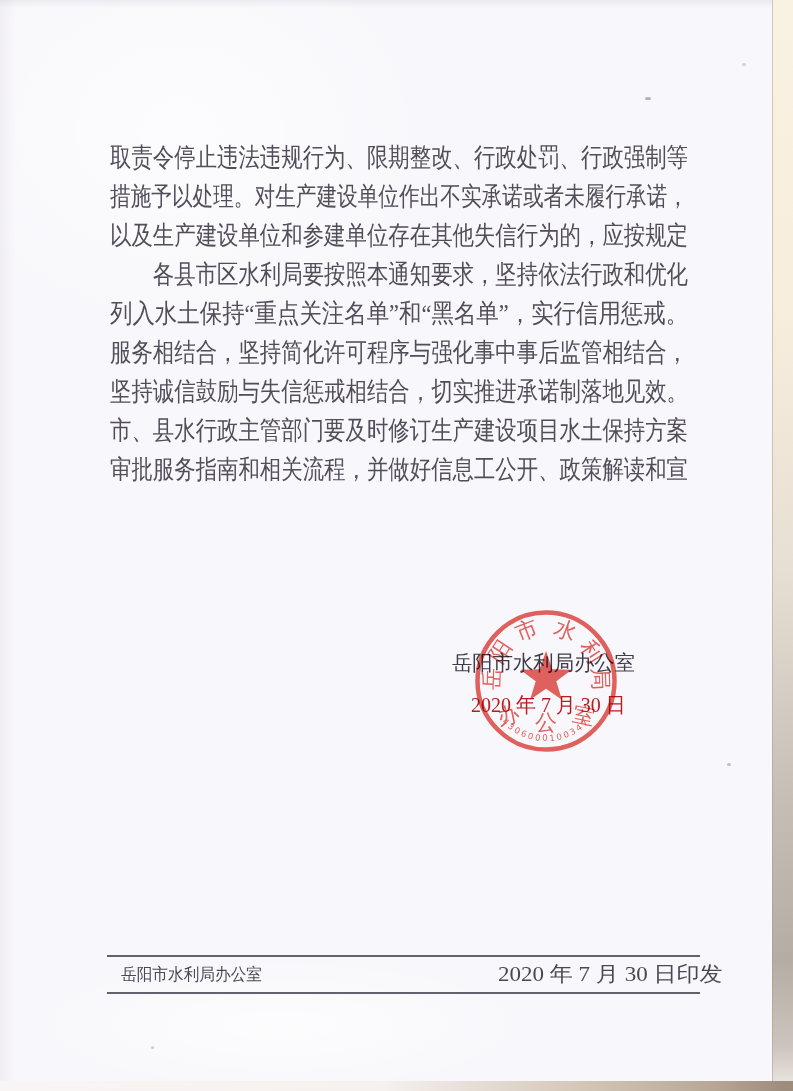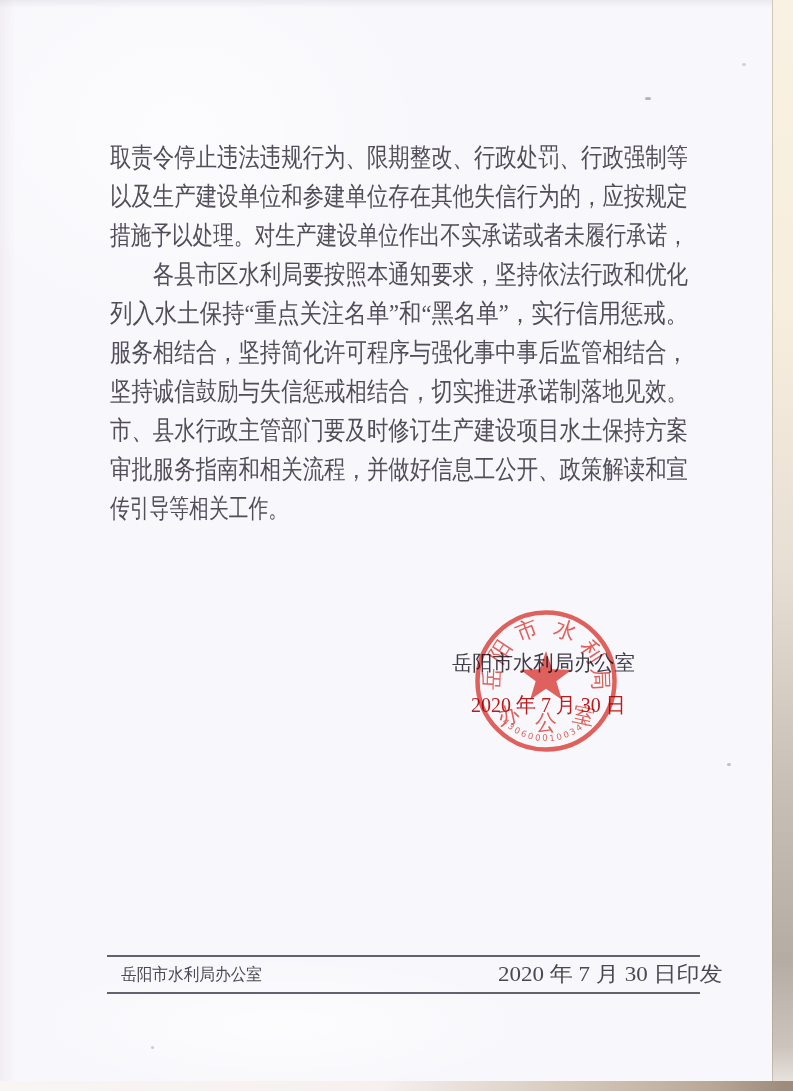--- a/index.html
+++ b/index.html
@@ -57,29 +57,28 @@
 </head>
 <body>
 
 <div class="glow glow-tl"></div>
 <div class="glow glow-bl"></div>
 <div class="glow shade-left"></div>
 <div class="glow shade-top"></div>
 
 <div class="doc-body">
   <div class="bline"><span style="transform: scaleX(0.8234);">取责令停止违法违规行为、限期整改、行政处罚、行政强制等</span></div>
+  <div class="bline"><span style="transform: scaleX(0.794);">措施予以处理。对生产建设单位作出不实承诺或者未履行承诺，</span></div>
   <div class="bline"><span style="transform: scaleX(0.8234);">以及生产建设单位和参建单位存在其他失信行为的，应按规定</span></div>
-  <div class="bline"><span style="transform: scaleX(0.794);">措施予以处理。对生产建设单位作出不实承诺或者未履行承诺，</span></div>
   <div class="bline"><span style="transform: scaleX(0.8234);">　　各县市区水利局要按照本通知要求，坚持依法行政和优化</span></div>
   <div class="bline"><span style="transform: scaleX(0.8627);">列入水土保持“重点关注名单”和“黑名单”，实行信用惩戒。</span></div>
   <div class="bline"><span style="transform: scaleX(0.8234);">服务相结合，坚持简化许可程序与强化事中事后监管相结合，</span></div>
   <div class="bline"><span style="transform: scaleX(0.8234);">坚持诚信鼓励与失信惩戒相结合，切实推进承诺制落地见效。</span></div>
   <div class="bline"><span style="transform: scaleX(0.8234);">市、县水行政主管部门要及时修订生产建设项目水土保持方案</span></div>
   <div class="bline"><span style="transform: scaleX(0.8234);">审批服务指南和相关流程，并做好信息工公开、政策解读和宣</span></div>
-  <div class="bline"><span style="transform: scaleX(0.7607);">传引导等相关工作。</span></div>
 </div>
 
 <div class="sig-org"><span style="transform: scaleX(0.9683);">岳阳市水利局办公室</span></div>
 <div class="sig-date"><span style="transform: scaleX(0.9509);">2020 年 7 月 30 日</span></div>
 
 <svg class="seal" viewBox="0 0 160 160">
   <g fill="#e0423a" stroke="none">
     <circle cx="80" cy="80" r="68.5" fill="none" stroke="#e0423a" stroke-width="4.5"></circle>
     <polygon points="80,50 86.3,68.3 105.7,68.7 90.3,80.3 95.9,98.8 80,87.8 64.1,98.8 69.7,80.3 54.3,68.7 73.7,68.3"></polygon>
     <g font-family="Liberation Serif, serif" font-size="22" text-anchor="middle">

